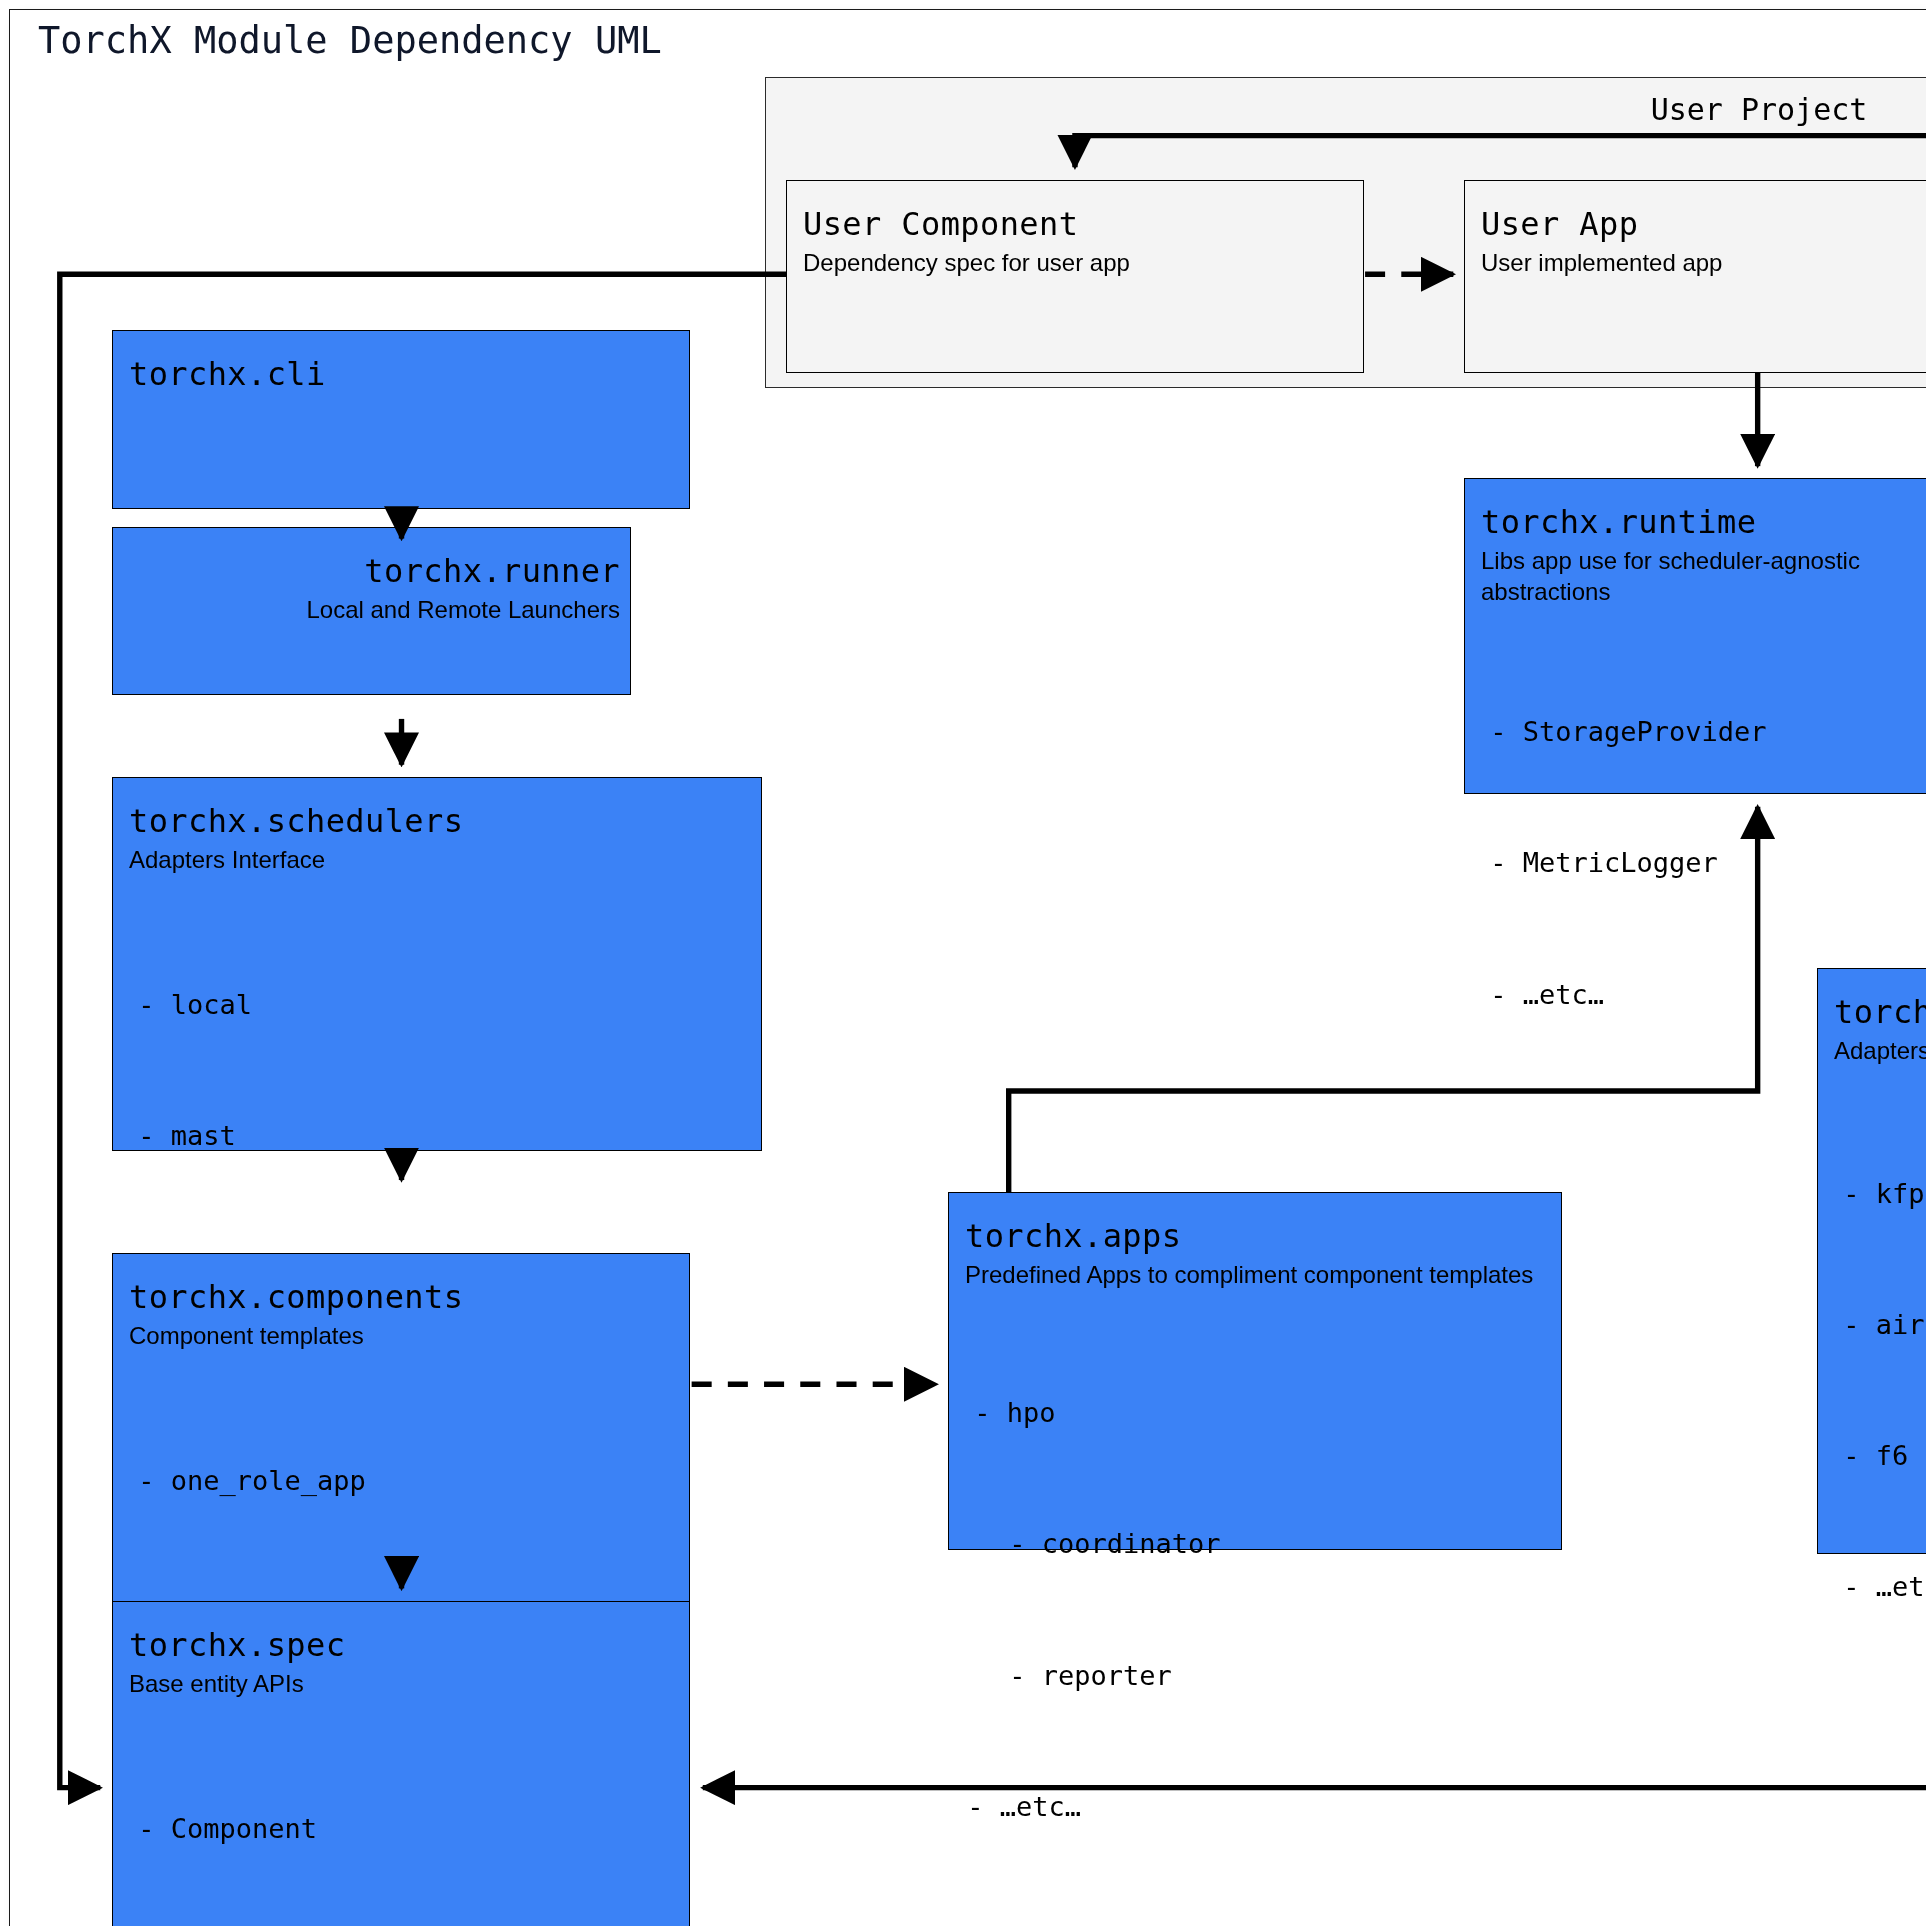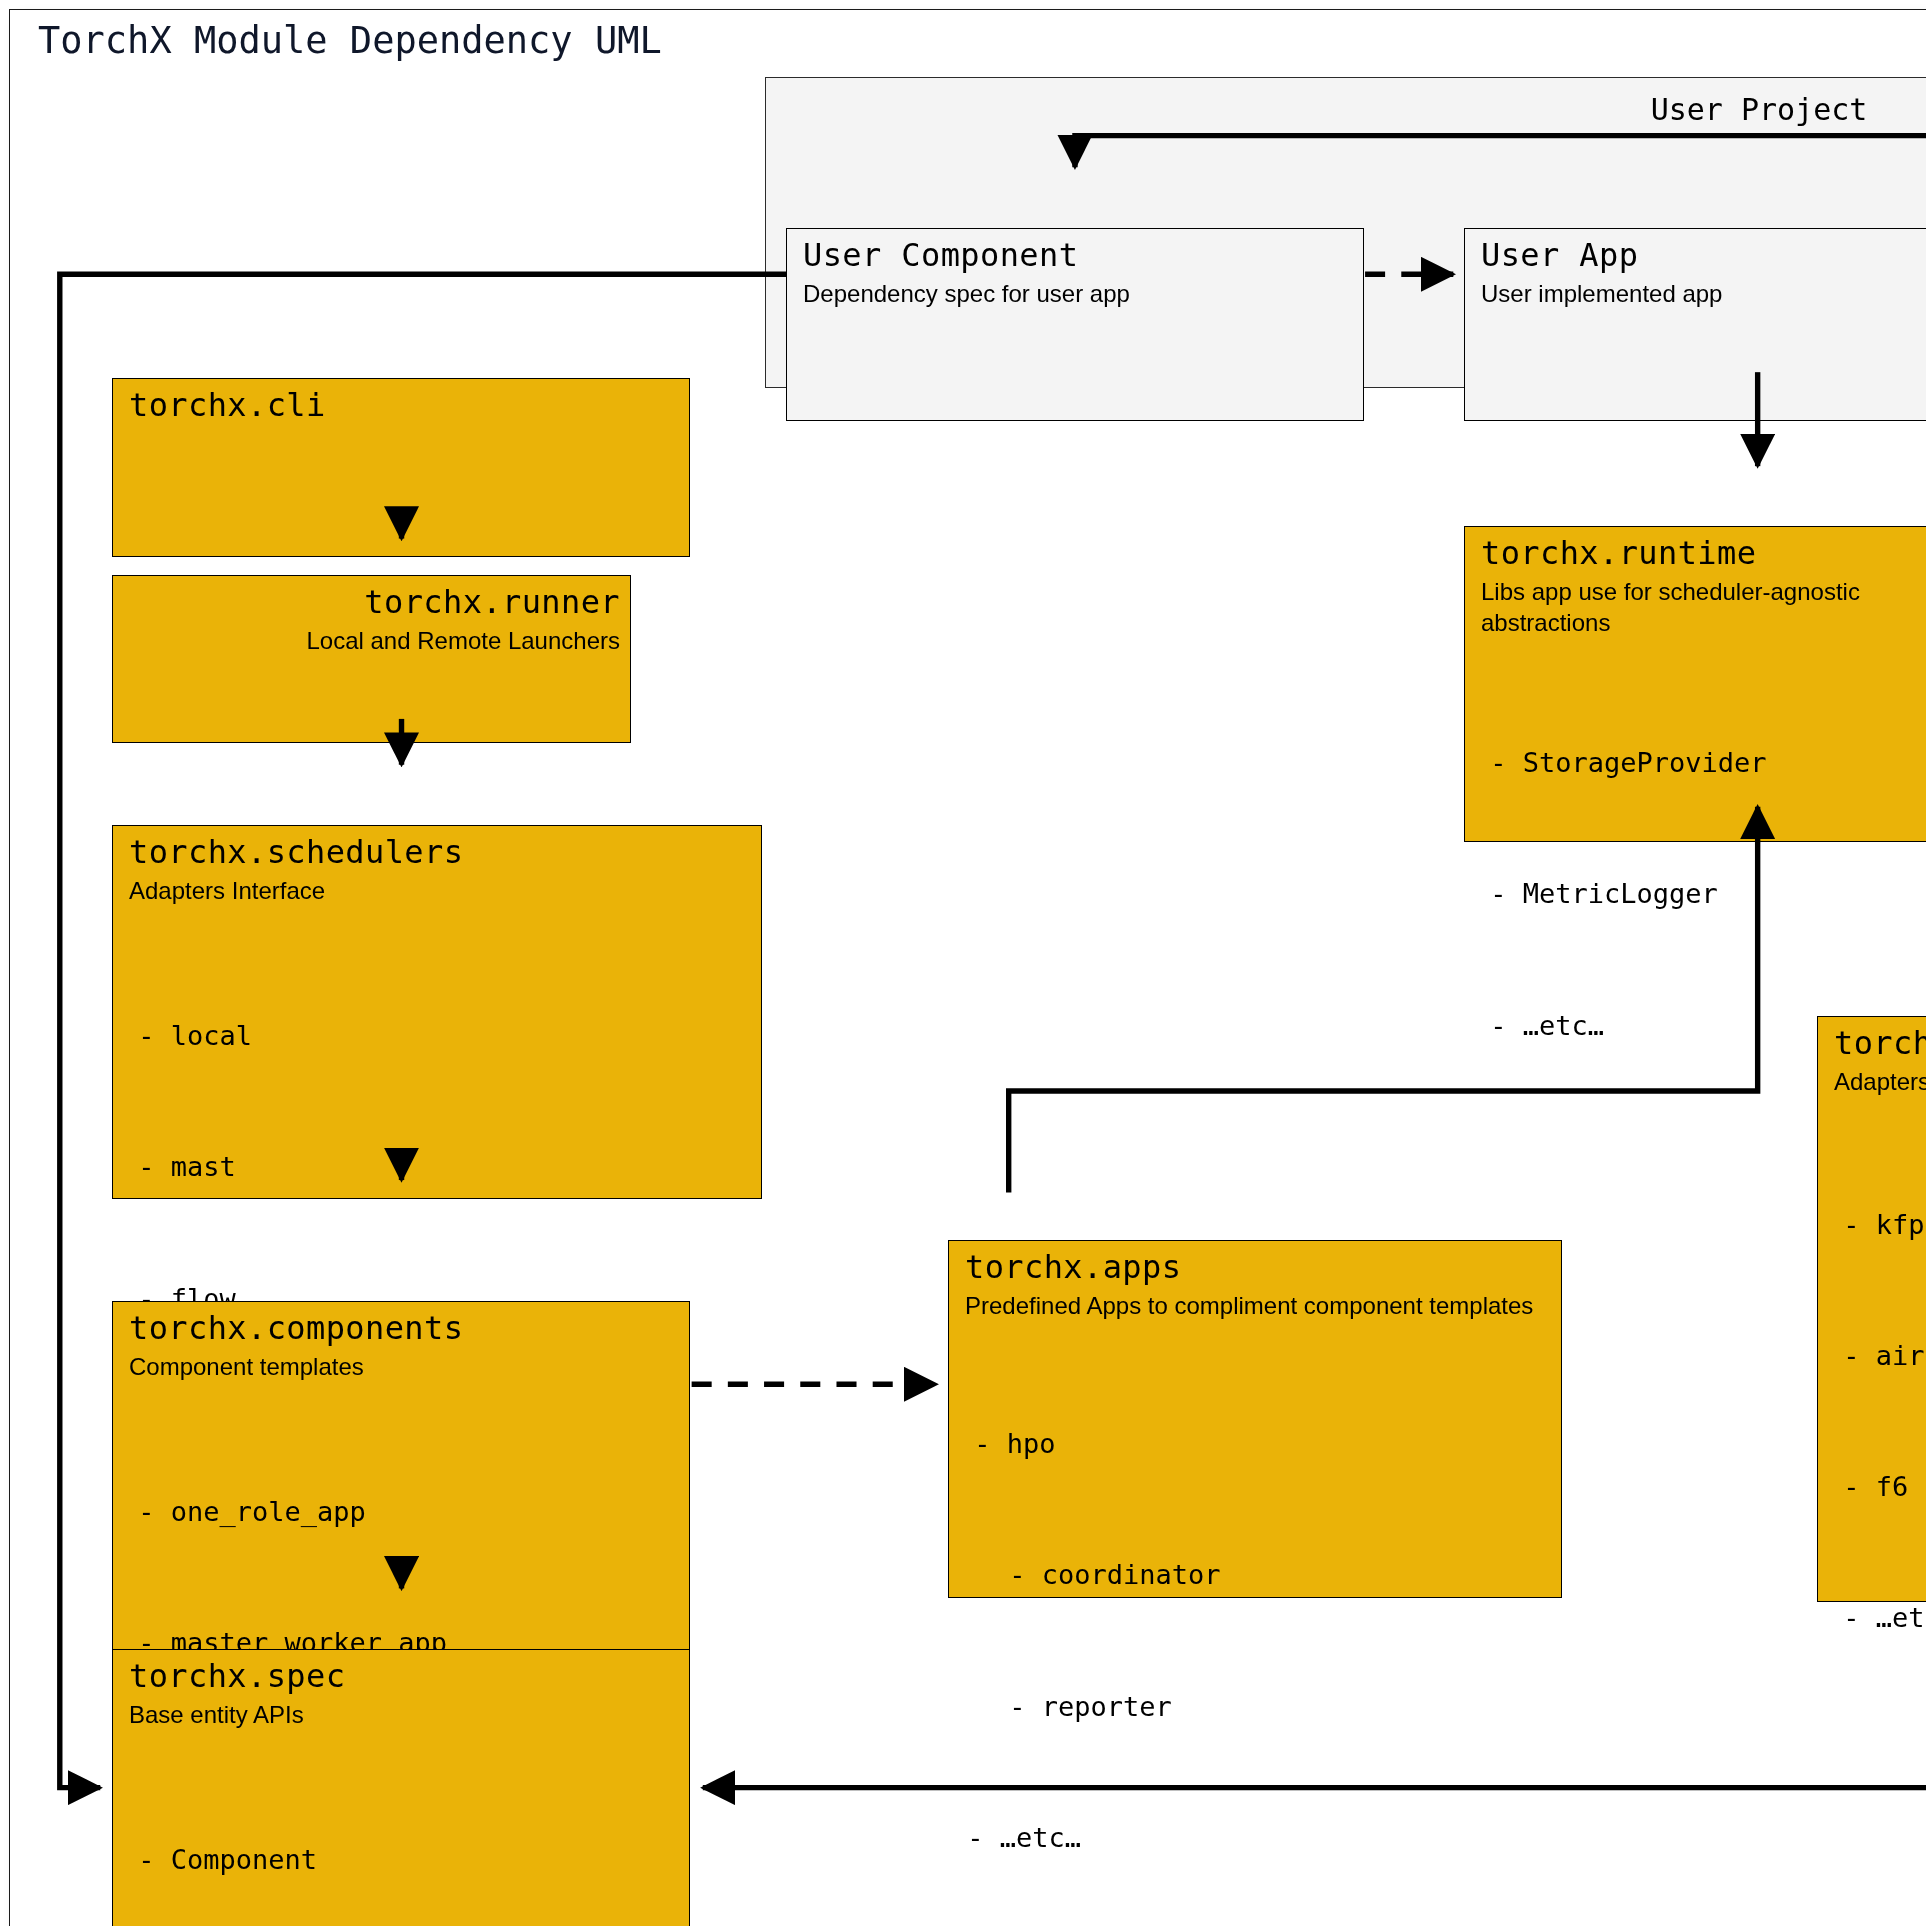--- a/index.html
+++ b/index.html
@@ -25,24 +25,23 @@
     background: #ffffff;
     border: 1.9px solid #1a1a1a;
     box-shadow: 10px 10px 13px rgba(0,0,0,0.30);
     box-sizing: border-box;
   }
   
   .node {
     position: absolute;
     box-sizing: border-box;
     border: 1.9px solid #000000;
-    padding: 7px 10px 7px 16px;
-    margin-top: 48px;
-  }
-  .node.torchx   { background: #eab308; }
+    padding: 24px 10px 7px 16px;
+  }
+  .node.torchx   { background: #3b82f6; }
   .node.user     { background: #f4f4f4; }
 
   .node-title {
     font-family: "DejaVu Sans Mono", monospace;
     font-size: 32px;
     line-height: 1.22;
     color: #000;
     white-space: pre;
     letter-spacing: 0.4px;
   }

